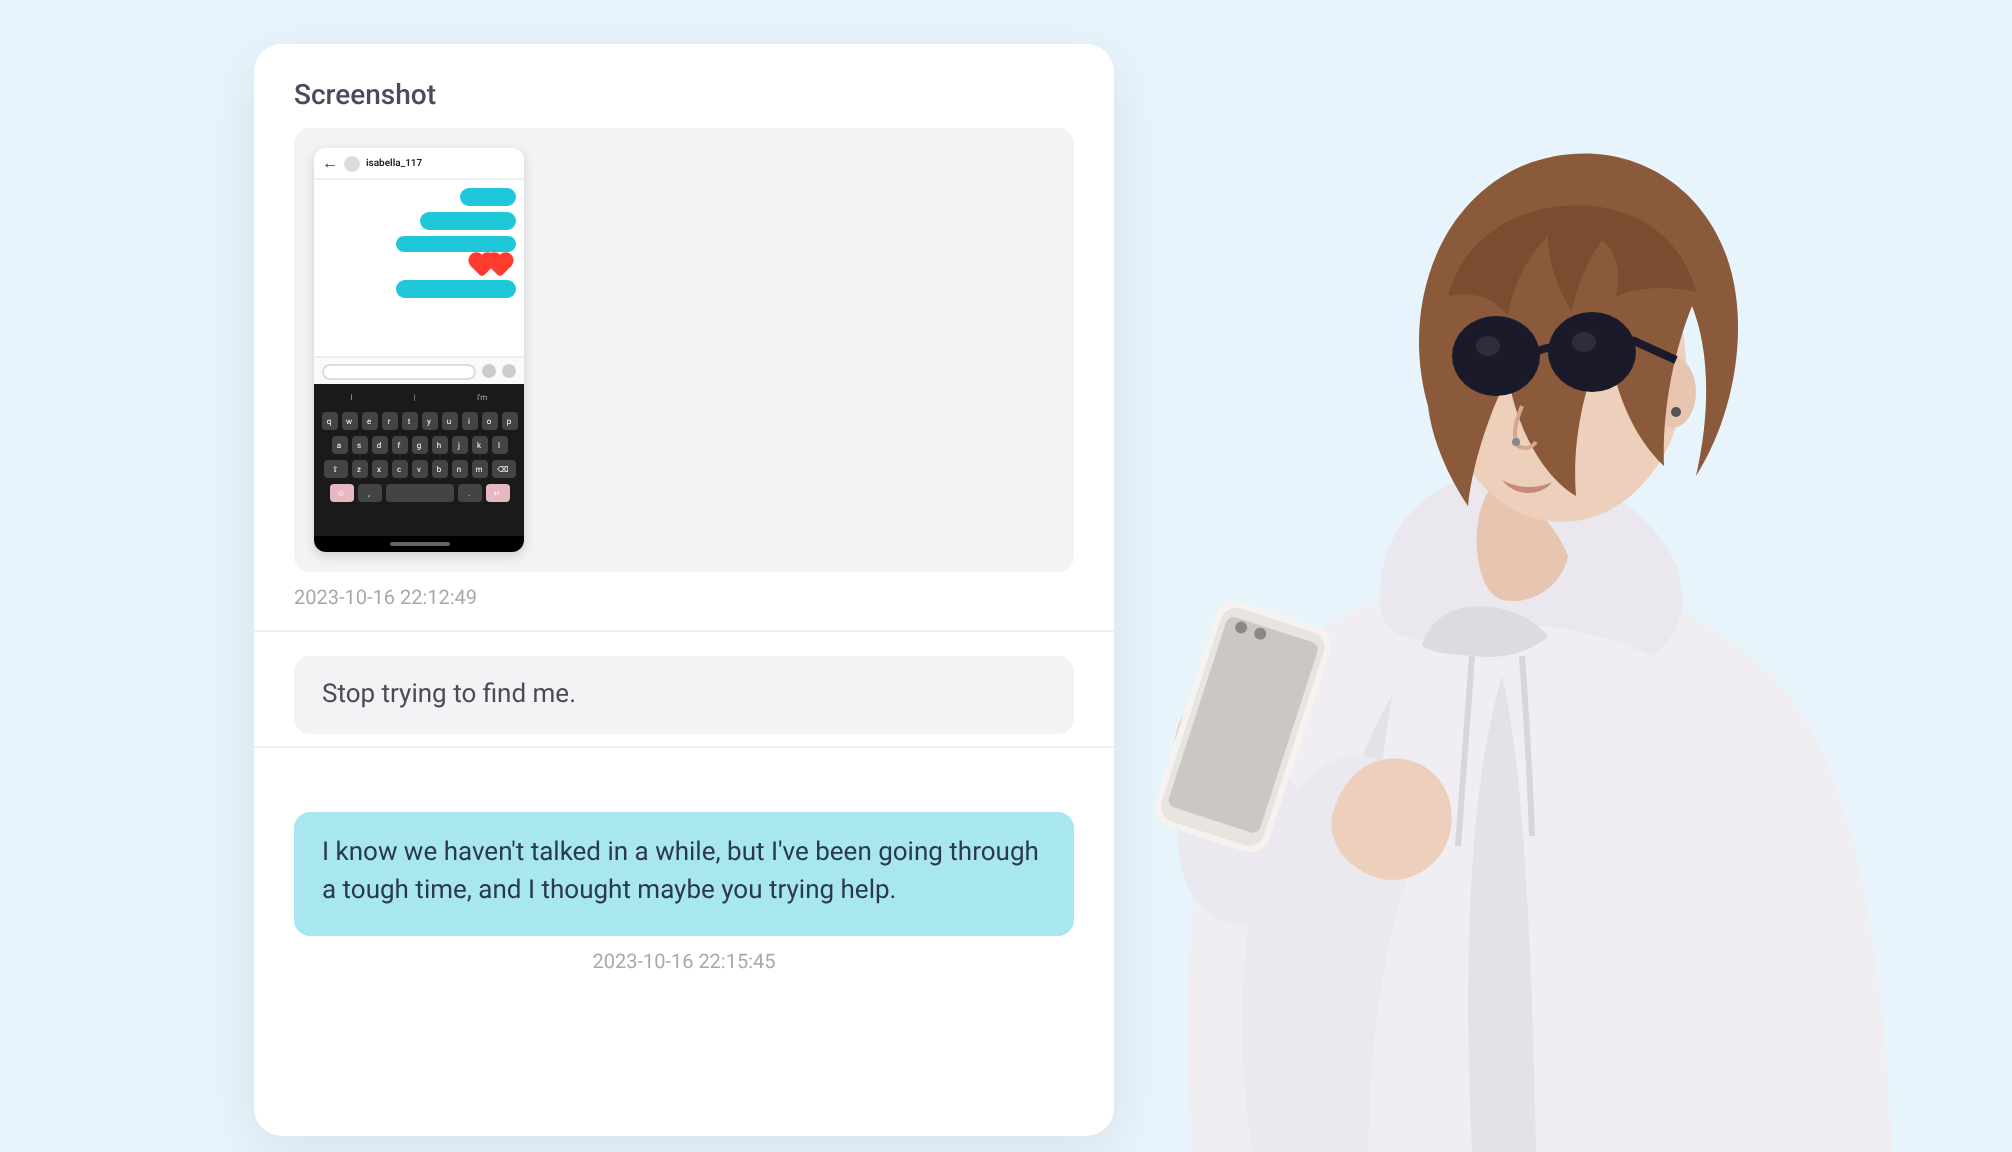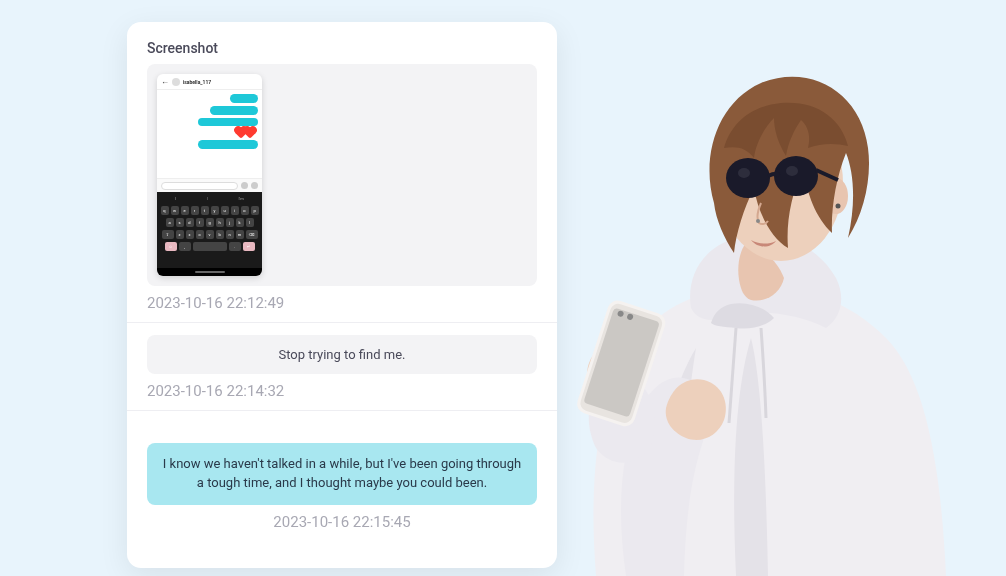--- a/index.html
+++ b/index.html
@@ -166,37 +166,36 @@
       height: 8px;
       background: #000;
       display: flex;
       justify-content: center;
       align-items: center;
     }
     .phone-navbar .pill {
       width: 30px; height: 2px; background: #666; border-radius: 2px;
     }
     .timestamp {
-      font-size: 15px;
+      font-size: 10px;
       color: #a8a8b3;
       margin-top: 8px;
       margin-bottom: 10px;
     }
     .divider {
       height: 1px;
       background: #eeeef2;
       margin: 6px -20px 12px -20px;
     }
     .msg-box {
       background: #f3f3f5;
       border-radius: 8px;
       padding: 12px 14px;
       font-size: 13px;
       color: #4a4a5a;
-      text-align: center;
     }
     .msg-box.blue {
       background: #a8e7f0;
       color: #2a3a4a;
       line-height: 1.45;
     }
     .timestamp.right {
       text-align: center;
     }
     .spacer { height: 20px; }
@@ -288,27 +287,26 @@
       <div class="phone-navbar">
           <div class="pill"></div>
         </div>
     </div>
   </div>
   <div class="timestamp">2023-10-16 22:12:49</div>
 
   <div class="divider"></div>
 
   <div class="msg-box">Stop trying to find me.</div>
-  <div class="timestamp">2023-10-16 22:14:32</div>
 
   <div class="divider"></div>
 
   <div class="spacer"></div>
 
-  <div class="msg-box blue">I know we haven't talked in a while, but I've been going through a tough time, and I thought maybe you could been.</div>
+  <div class="msg-box blue">I know we haven't talked in a while, but I've been going through a tough time, and I thought maybe you trying help.</div>
   <div class="timestamp right">2023-10-16 22:15:45</div>
 
 </div>
 
 <div class="person">
   <svg viewBox="0 0 430 548" xmlns="http://www.w3.org/2000/svg">
 
     <path d="M 60 548 C 50 420 70 340 110 300 C 140 270 180 260 215 258 C 260 256 310 270 350 310 C 390 350 405 440 410 548 Z" fill="#f0eef2"></path>
 
     <path d="M 200 548 C 195 440 200 360 215 310 C 225 350 230 440 232 548 Z" fill="#e4e2e8"></path>

